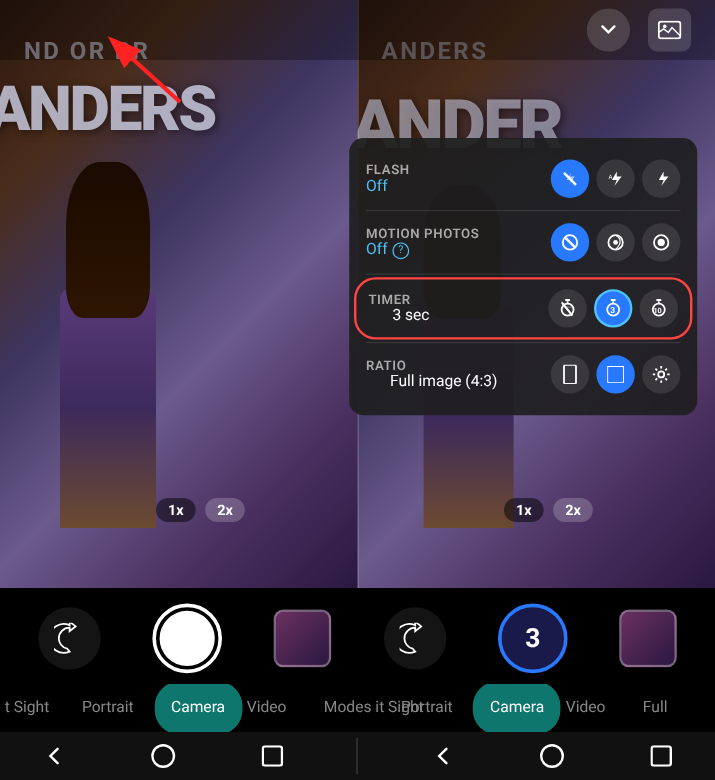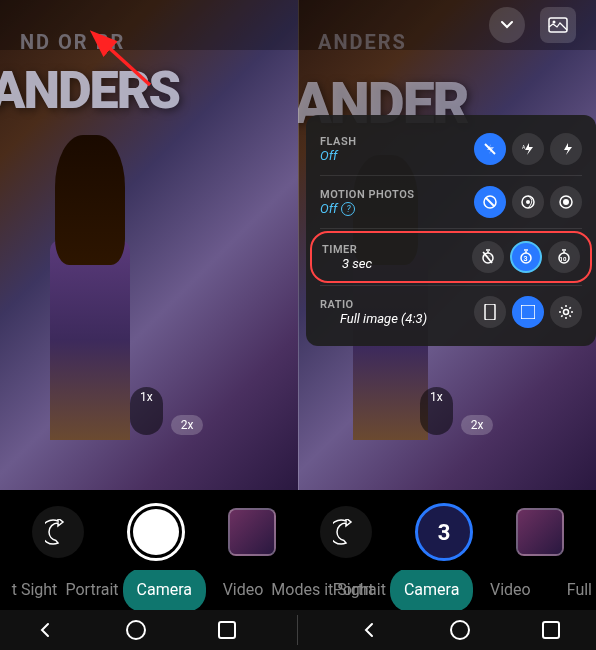--- a/index.html
+++ b/index.html
@@ -152,21 +152,21 @@
       display: flex;
       align-items: center;
       justify-content: center;
       cursor: pointer;
     }
 
     
     .settings-panel {
       position: absolute;
       top: 115px;
-      left: 306px;
+      left: 291px;
       width: 290px;
       background: rgba(30,30,30,0.92);
       border-radius: 12px;
       padding: 10px 0;
       z-index: 50;
     }
 
     .setting-row {
       padding: 8px 14px;
       display: flex;
@@ -188,21 +188,20 @@
       letter-spacing: 0.5px;
       font-weight: 600;
     }
 
     .setting-value {
       font-size: 13px;
       color: #4fc3f7;
       display: flex;
       align-items: center;
       gap: 4px;
-      font-style: italic;
     }
 
     .setting-value .help-icon {
       width: 14px;
       height: 14px;
       border: 1.5px solid #4fc3f7;
       border-radius: 50%;
       display: inline-flex;
       align-items: center;
       justify-content: center;
@@ -266,25 +265,25 @@
       z-index: 25;
     }
 
     .zoom-btn {
       background: rgba(0,0,0,0.5);
       color: #fff;
       border-radius: 20px;
       padding: 3px 10px;
       font-size: 12px;
       cursor: pointer;
+      font-weight: bold;
     }
 
     .zoom-btn.active {
       background: rgba(255,255,255,0.2);
-      margin-top: 28px;
     }
 
     
     .bottom-controls {
       position: absolute;
       bottom: 0;
       left: 0;
       width: 596px;
       height: 160px;
       background: #000;
@@ -351,22 +350,22 @@
       display: flex;
       align-items: center;
       overflow: hidden;
       height: 40px;
       background: #000;
     }
 
     .mode-item {
       flex: 1;
       min-width: 0;
-      text-align: right;
-      font-size: 16px;
+      text-align: left;
+      font-size: 13px;
       color: #888;
       cursor: pointer;
       white-space: nowrap;
       padding: 0 4px;
       line-height: 40px;
     }
 
     .mode-item.active {
       color: #fff;
       background: #0f766e;

